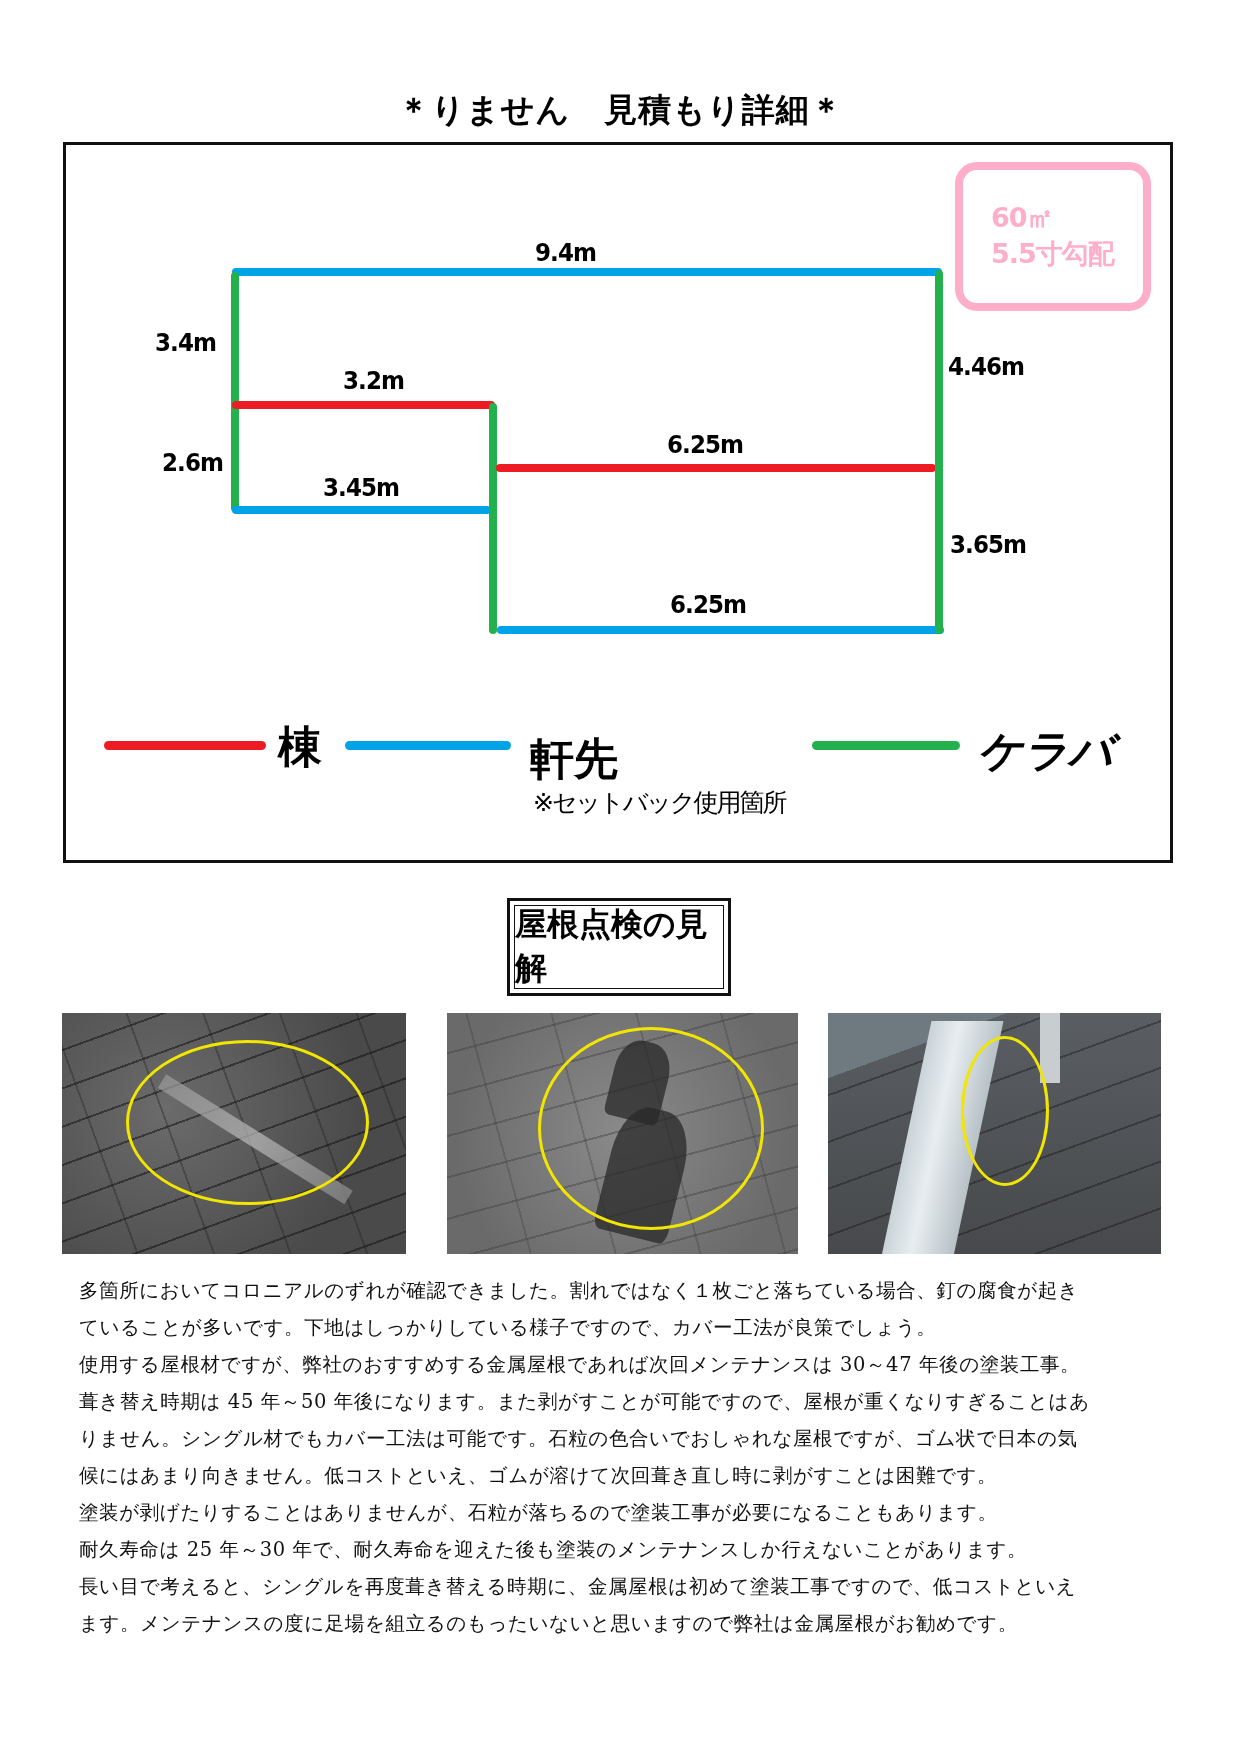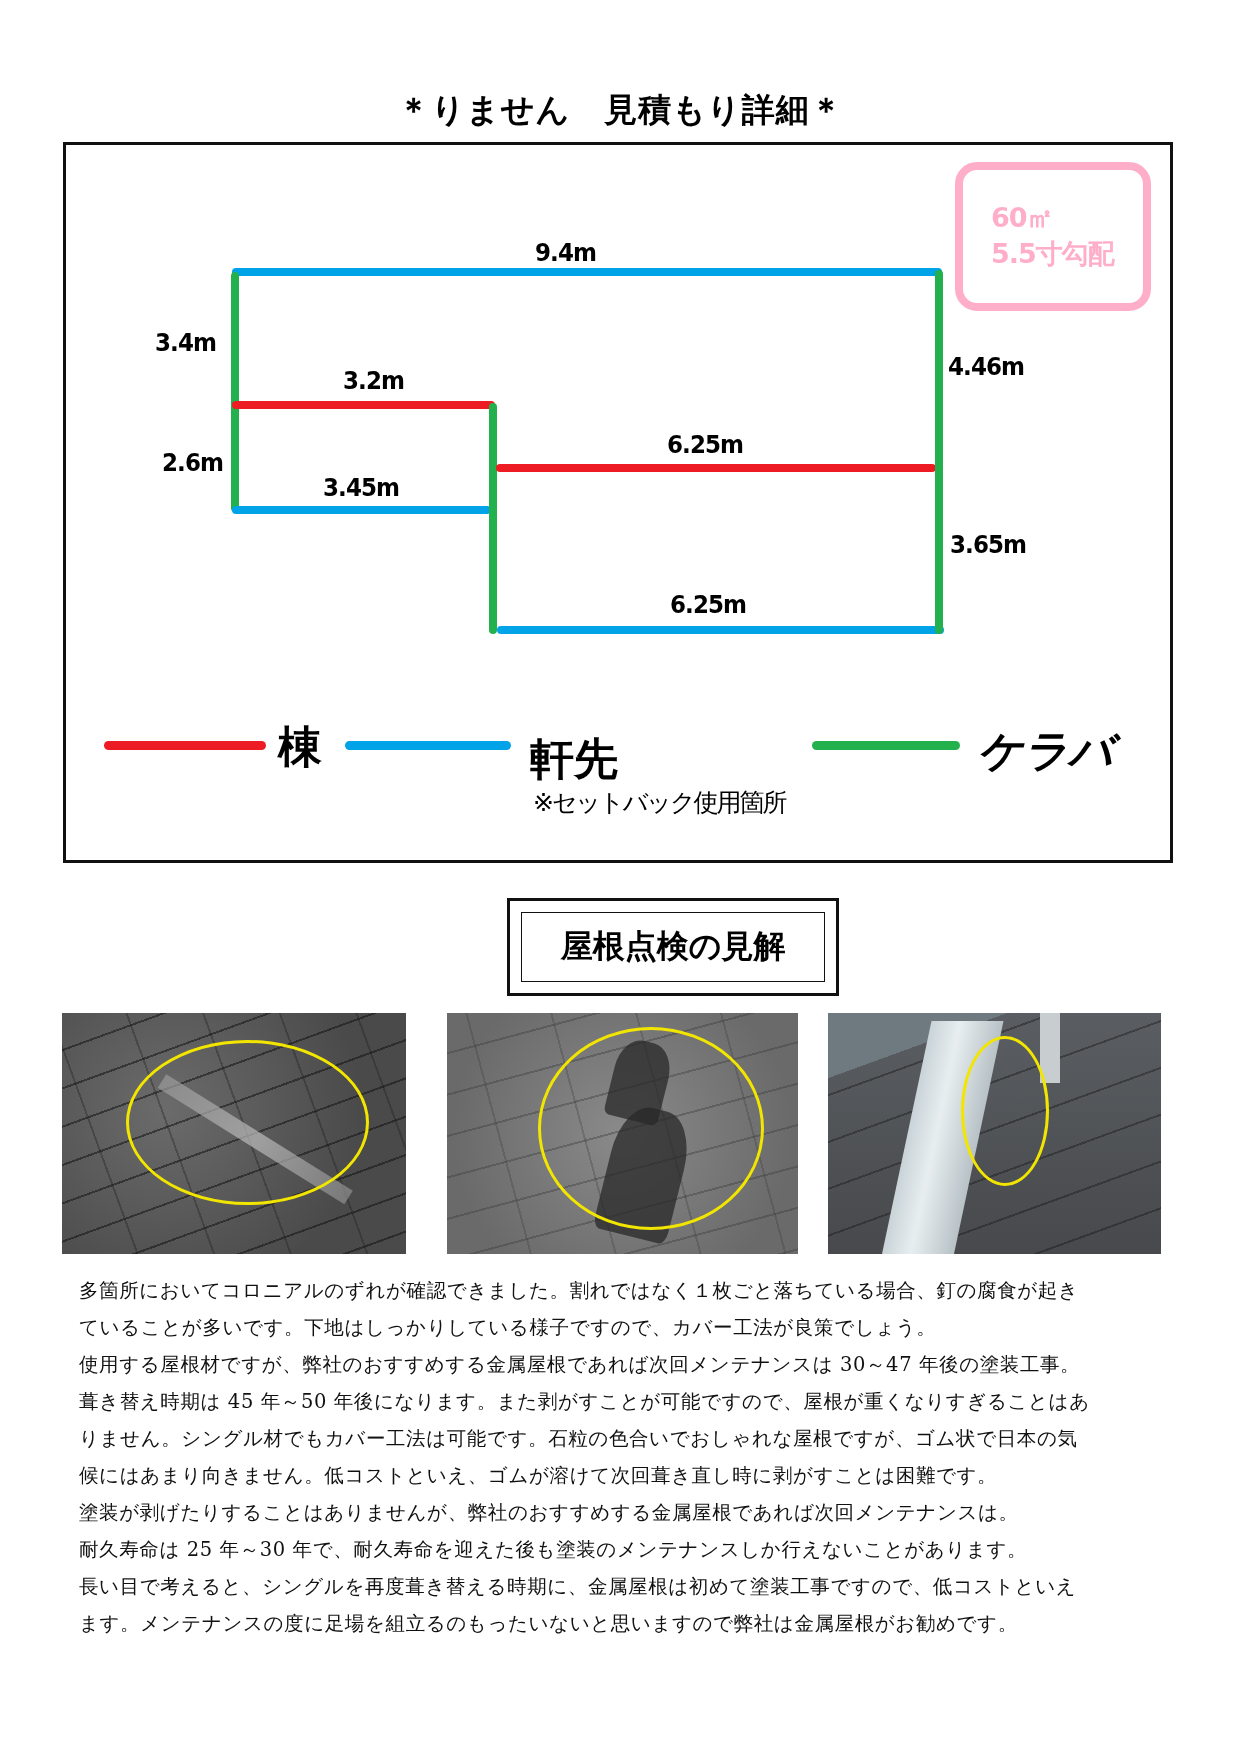--- a/index.html
+++ b/index.html
@@ -40,22 +40,22 @@
 
   .legend-line { position: absolute; height: 9px; border-radius: 5px; top: 741px; }
   .legend-label {
     position: absolute; font-weight: bold; font-size: 44px; white-space: nowrap;
   }
   .legend-note {
     position: absolute; font-weight: normal; font-size: 25px; white-space: nowrap; letter-spacing: -2px;
   }
 
   .section-box {
-    position: absolute; left: 507px; top: 898px; width: 332px; height: 98px;
-    border: 3px solid #111; padding: 11px;
+    position: absolute; left: 507px; top: 898px; width: 224px; height: 98px;
+    border: 3px solid #111; padding: 4px;
   }
   .section-inner {
     width: 100%; height: 100%; border: 1.5px solid #111;
     display: flex; align-items: center; justify-content: center;
     font-size: 32px; font-weight: bold;
   }
 
   .photo {
     position: absolute; top: 1013px; height: 241px; overflow: hidden;
   }
@@ -174,17 +174,17 @@
   <div class="ellipse" style="left:133px; top:23px; width:88px; height:150px;"></div>
 </div>
 
 <div class="body-text">
   <p>多箇所においてコロニアルのずれが確認できました。割れではなく１枚ごと落ちている場合、釘の腐食が起き</p>
   <p>ていることが多いです。下地はしっかりしている様子ですので、カバー工法が良策でしょう。</p>
   <p>使用する屋根材ですが、弊社のおすすめする金属屋根であれば次回メンテナンスは 30～47 年後の塗装工事。</p>
   <p>葺き替え時期は 45 年～50 年後になります。また剥がすことが可能ですので、屋根が重くなりすぎることはあ</p>
   <p>りません。シングル材でもカバー工法は可能です。石粒の色合いでおしゃれな屋根ですが、ゴム状で日本の気</p>
   <p>候にはあまり向きません。低コストといえ、ゴムが溶けて次回葺き直し時に剥がすことは困難です。</p>
-  <p>塗装が剥げたりすることはありませんが、弊社のおすすめする金属屋根であれば次回メンテナンスは。</p>
+  <p>塗装が剥げたりすることはありませんが、石粒が落ちるので塗装工事が必要になることもあります。</p>
   <p>耐久寿命は 25 年～30 年で、耐久寿命を迎えた後も塗装のメンテナンスしか行えないことがあります。</p>
   <p>長い目で考えると、シングルを再度葺き替える時期に、金属屋根は初めて塗装工事ですので、低コストといえ</p>
   <p>ます。メンテナンスの度に足場を組立るのもったいないと思いますので弊社は金属屋根がお勧めです。</p>
 </div>
 
 </body></html>

